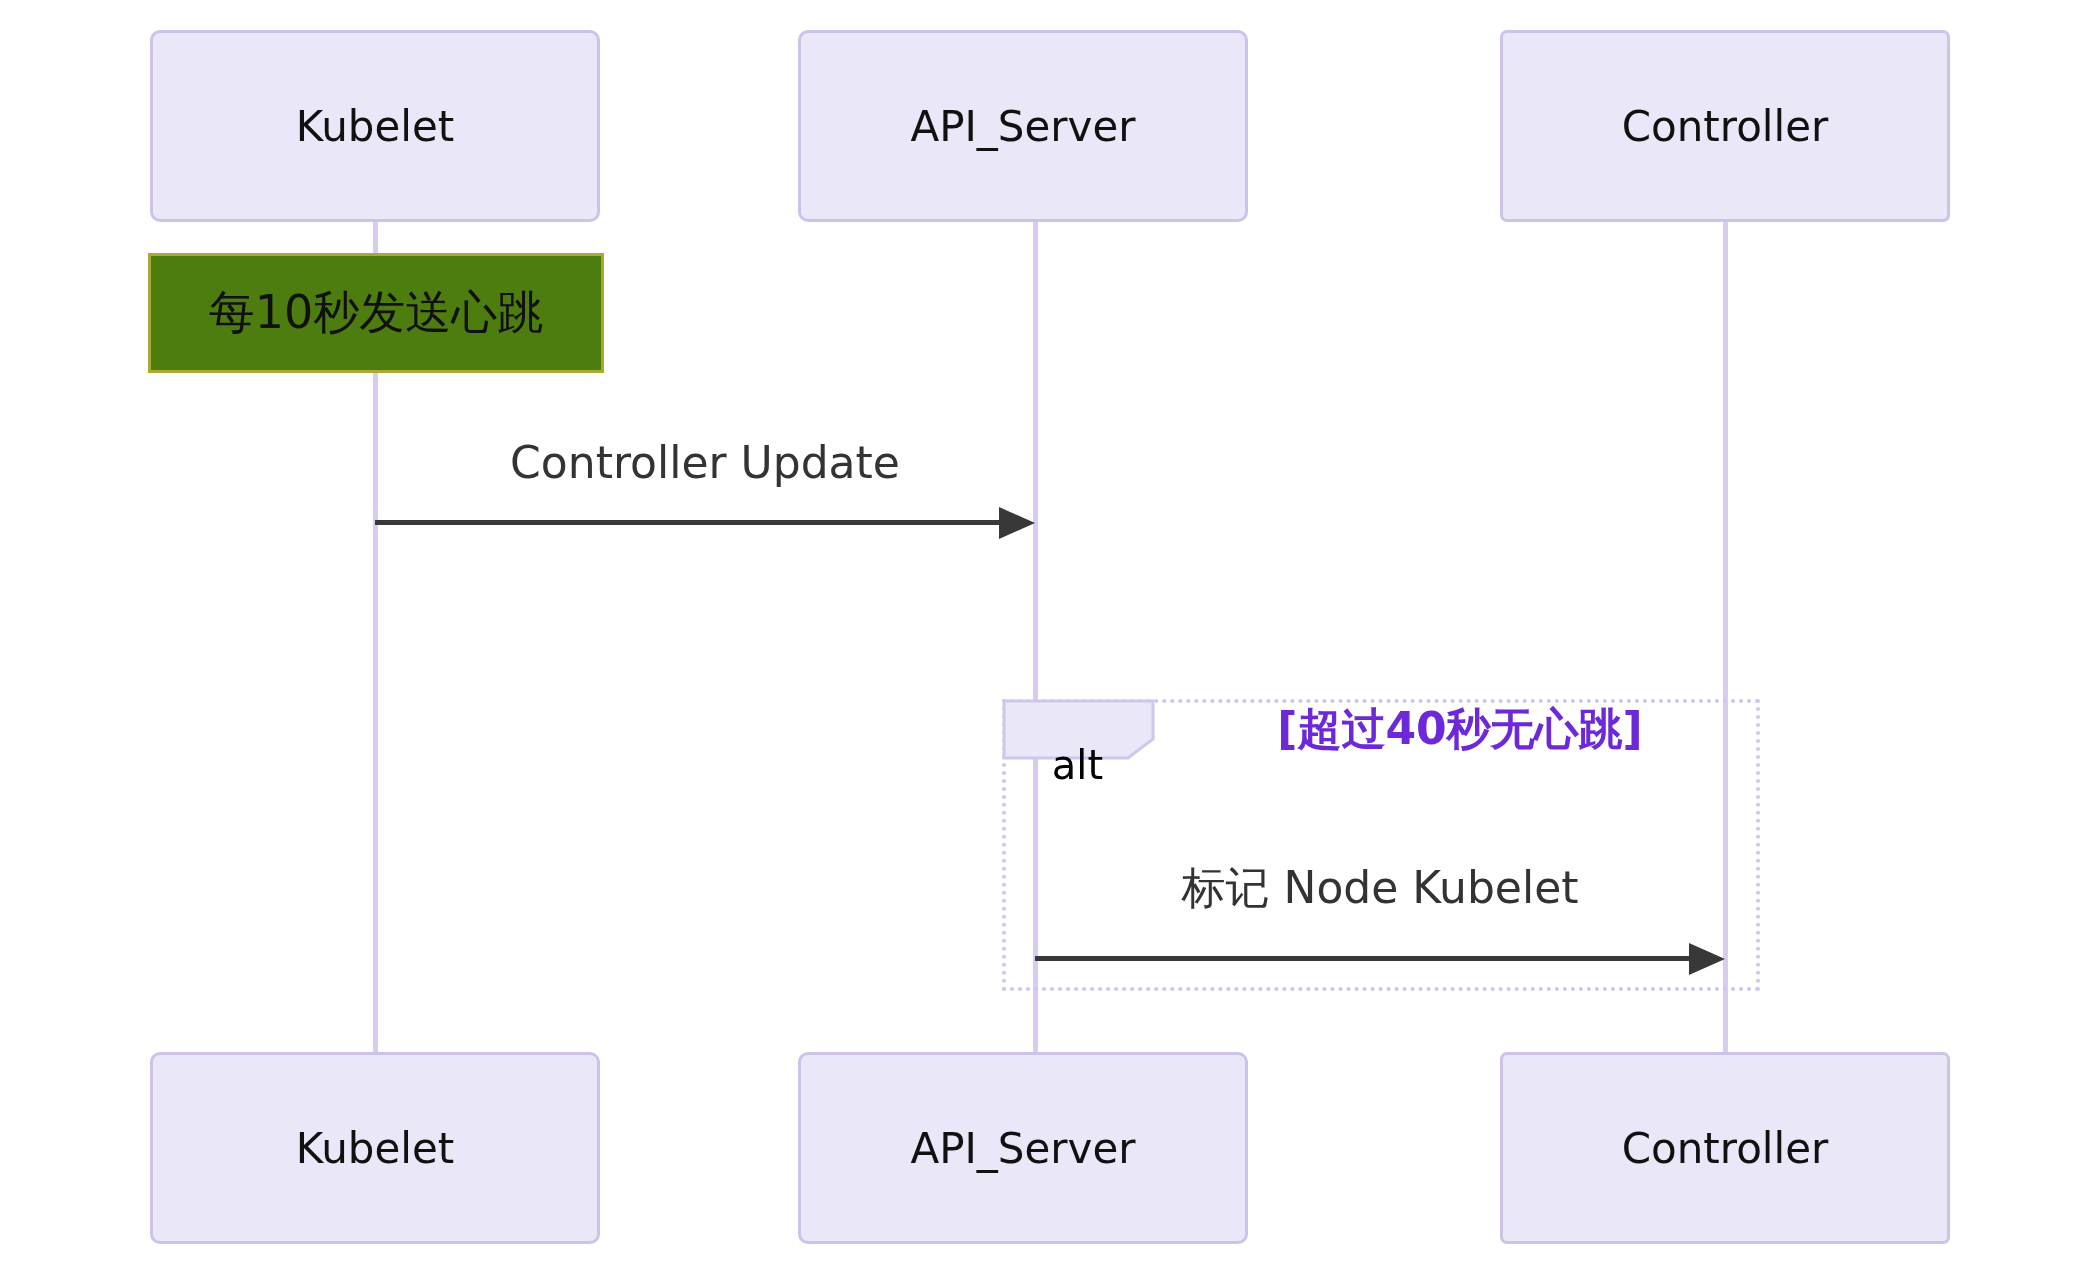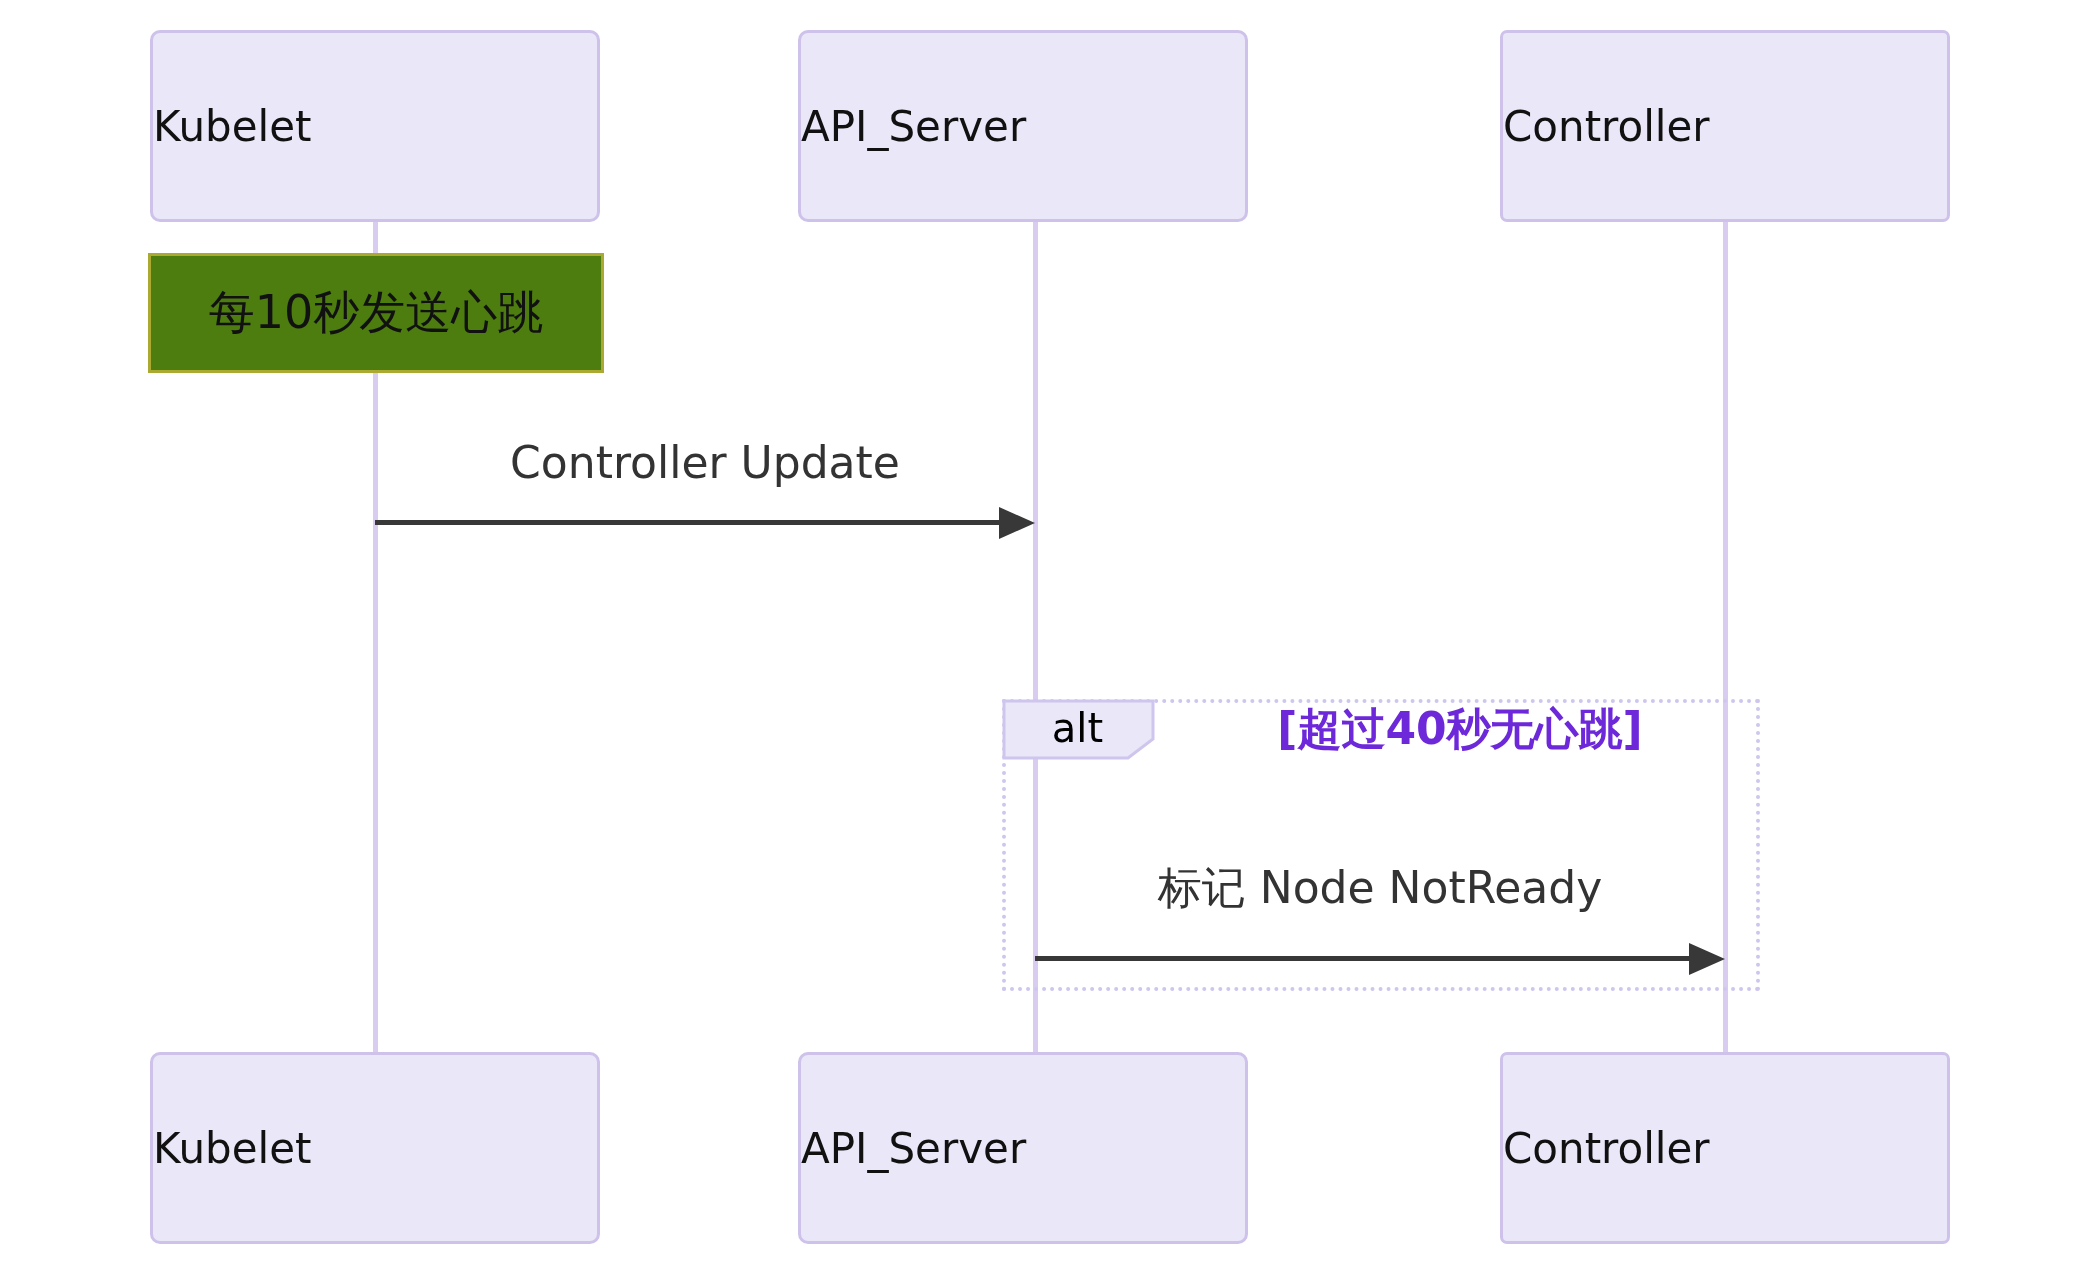--- a/index.html
+++ b/index.html
@@ -19,21 +19,21 @@
   .actor-box {
     position: absolute;
     width: 450px;
     height: 192px;
     background: #e9e7f8;
     border: 3px solid #cec2ea;
     border-radius: 10px;
     box-sizing: border-box;
     display: flex;
     align-items: center;
-    justify-content: flex-start;
+    justify-content: center;
     font-size: 42px;
     color: #111111;
   }
   .actor-top    { top: 30px; }
   .actor-bottom { top: 1052px; }
   .actor-kubelet    { left: 150px; }
   .actor-apiserver  { left: 798px; }
   .actor-controller { left: 1500px; border-radius: 7px; }
 
   
@@ -107,21 +107,21 @@
     box-sizing: border-box;
   }
   .alt-label-shape {
     position: absolute;
     left: 1002px;
     top: 699px;
   }
   .alt-operator {
     position: absolute;
     left: 1002px;
-    top: 699px;
+    top: 736px;
     width: 151px;
     height: 58px;
     display: flex;
     align-items: center;
     justify-content: center;
     font-size: 40px;
     color: #000000;
   }
   .alt-condition {
     position: absolute;
@@ -173,21 +173,21 @@
     <path d="M2,2 H151 V40 L126,59 H2 Z" fill="#e9e7f8" stroke="#cfc6ee" stroke-width="3"></path>
   </svg>
   <div class="alt-operator">
     <span>alt</span>
   </div>
   <div class="alt-condition">
     <span>[超过40秒无心跳]</span>
   </div>
 
   <div class="msg-label msg-label-2">
-    <span>标记 Node NotReady</span>
+    <span>标记 Node Kubelet</span>
   </div>
   <div class="msg-line msg-line-2"></div>
   <div class="msg-arrowhead msg-arrowhead-2"></div>
 
   <div class="actor-box actor-bottom actor-kubelet">
     <span>Kubelet</span>
   </div>
   <div class="actor-box actor-bottom actor-apiserver">
     <span>API_Server</span>
   </div>

